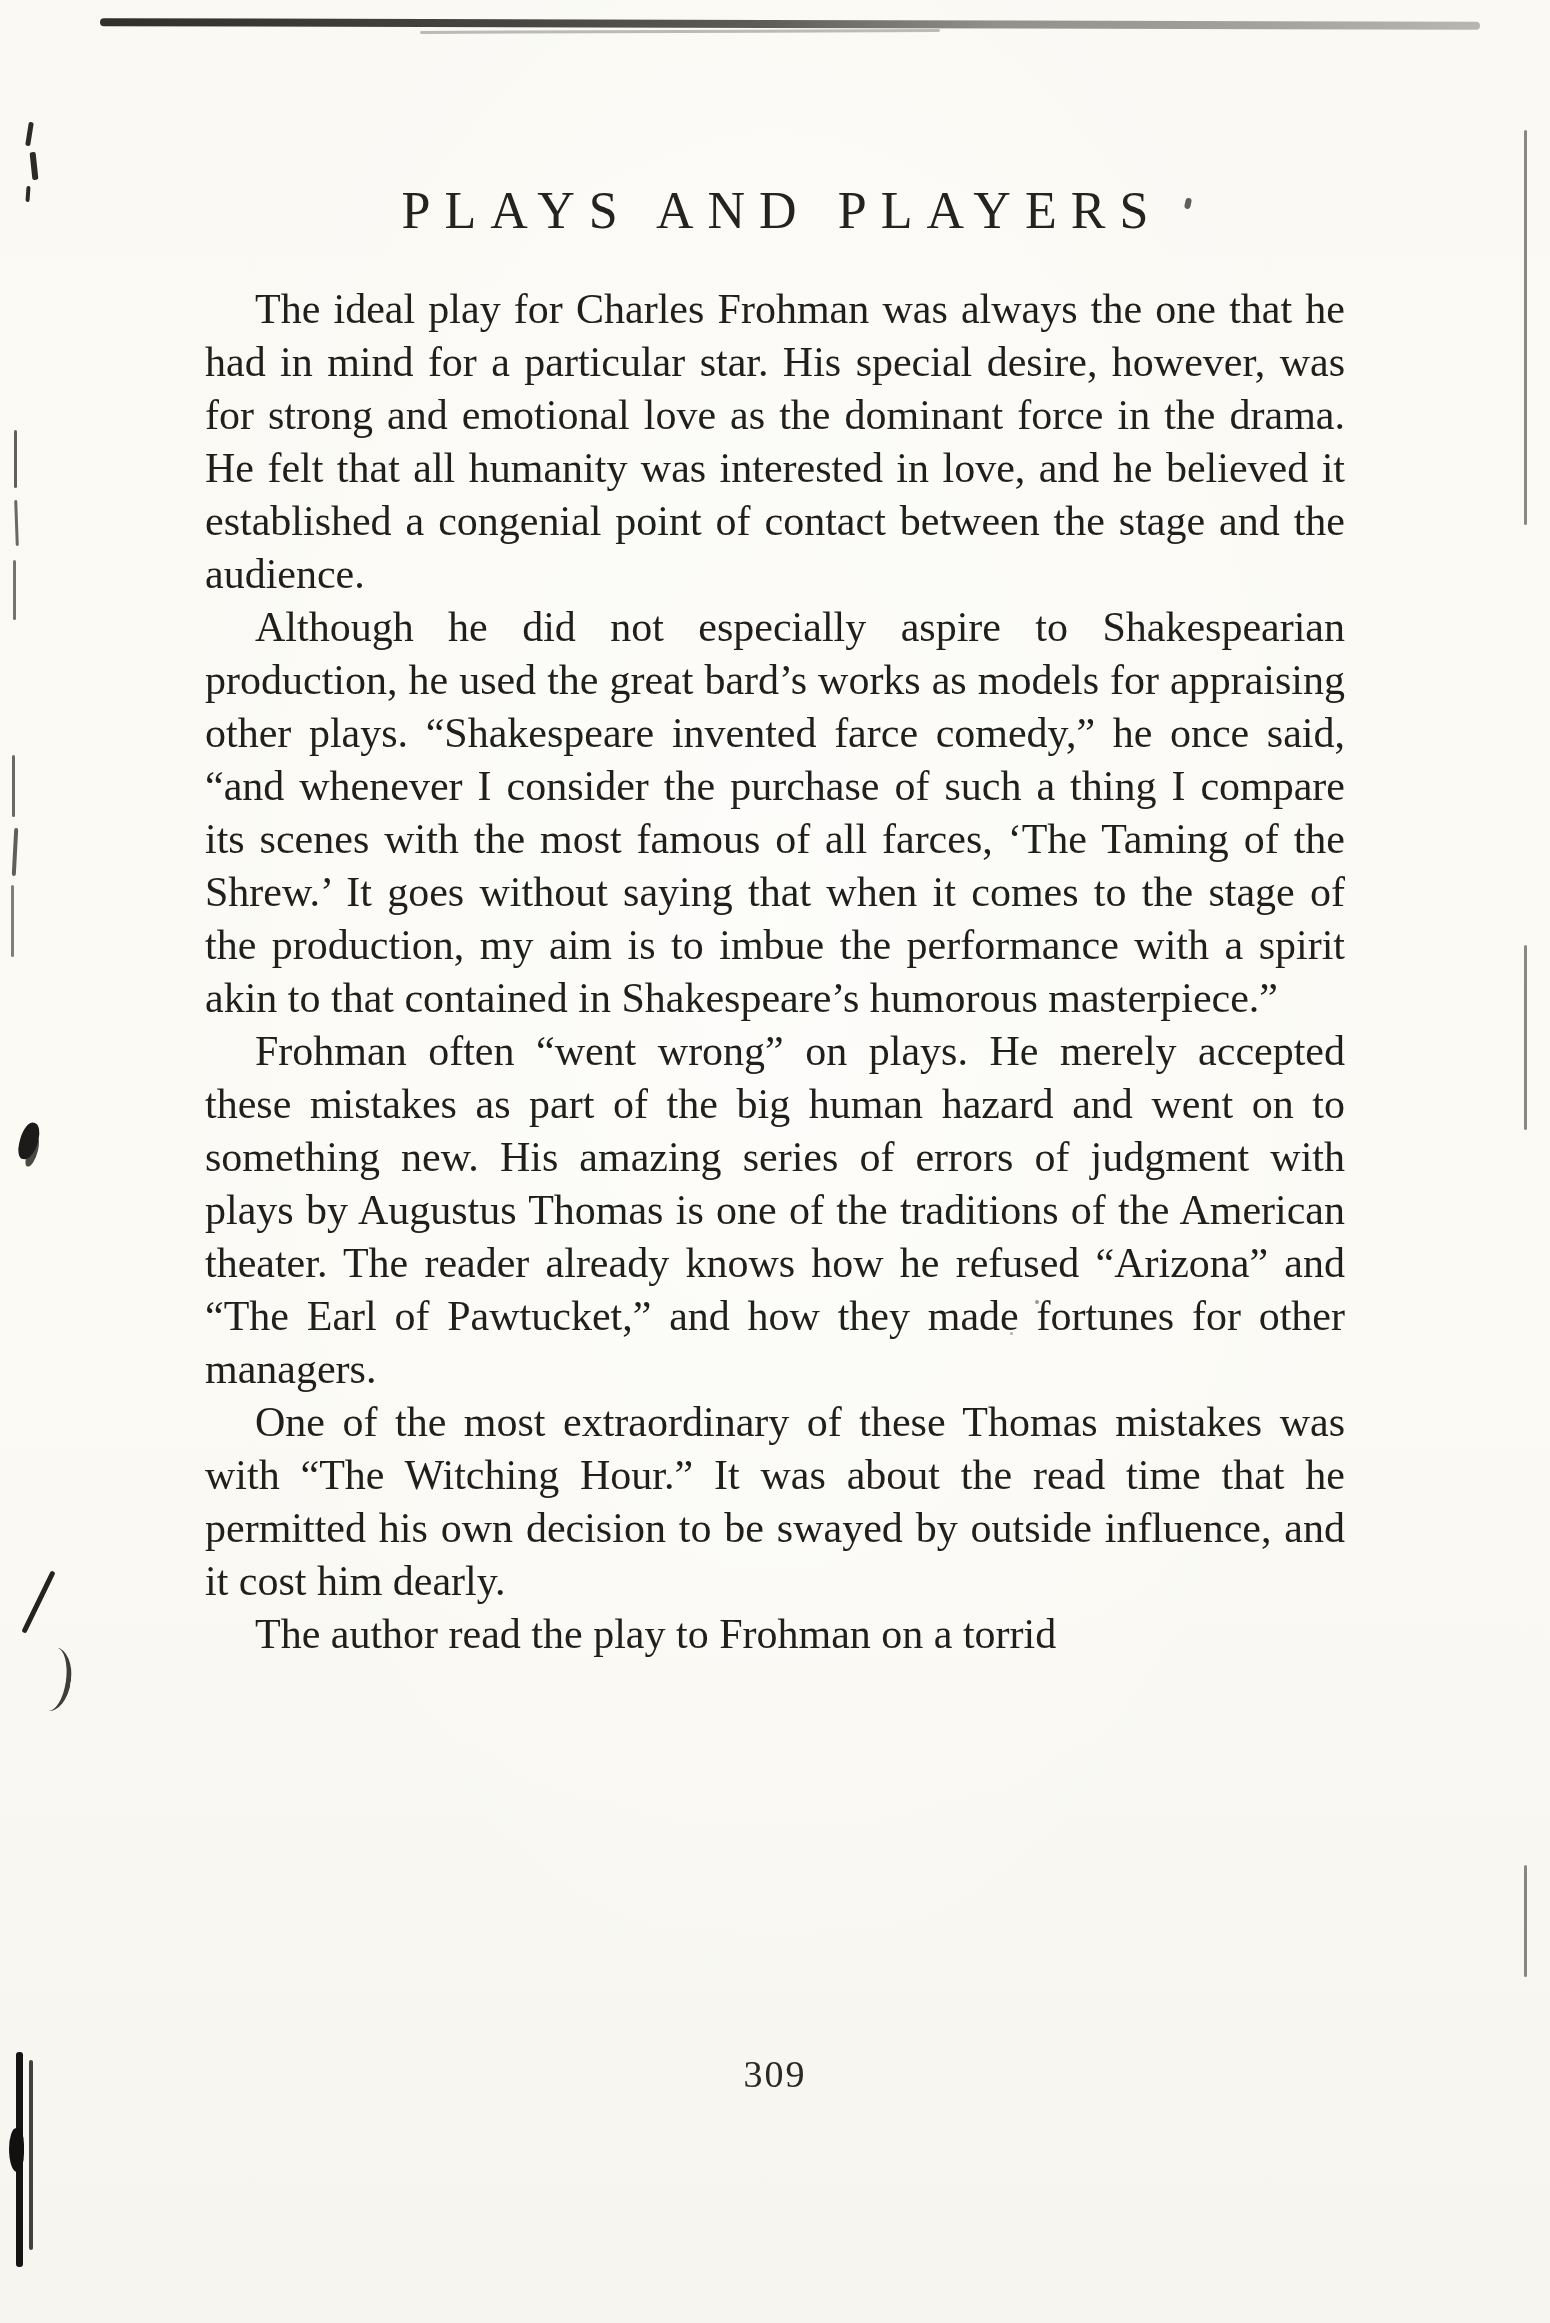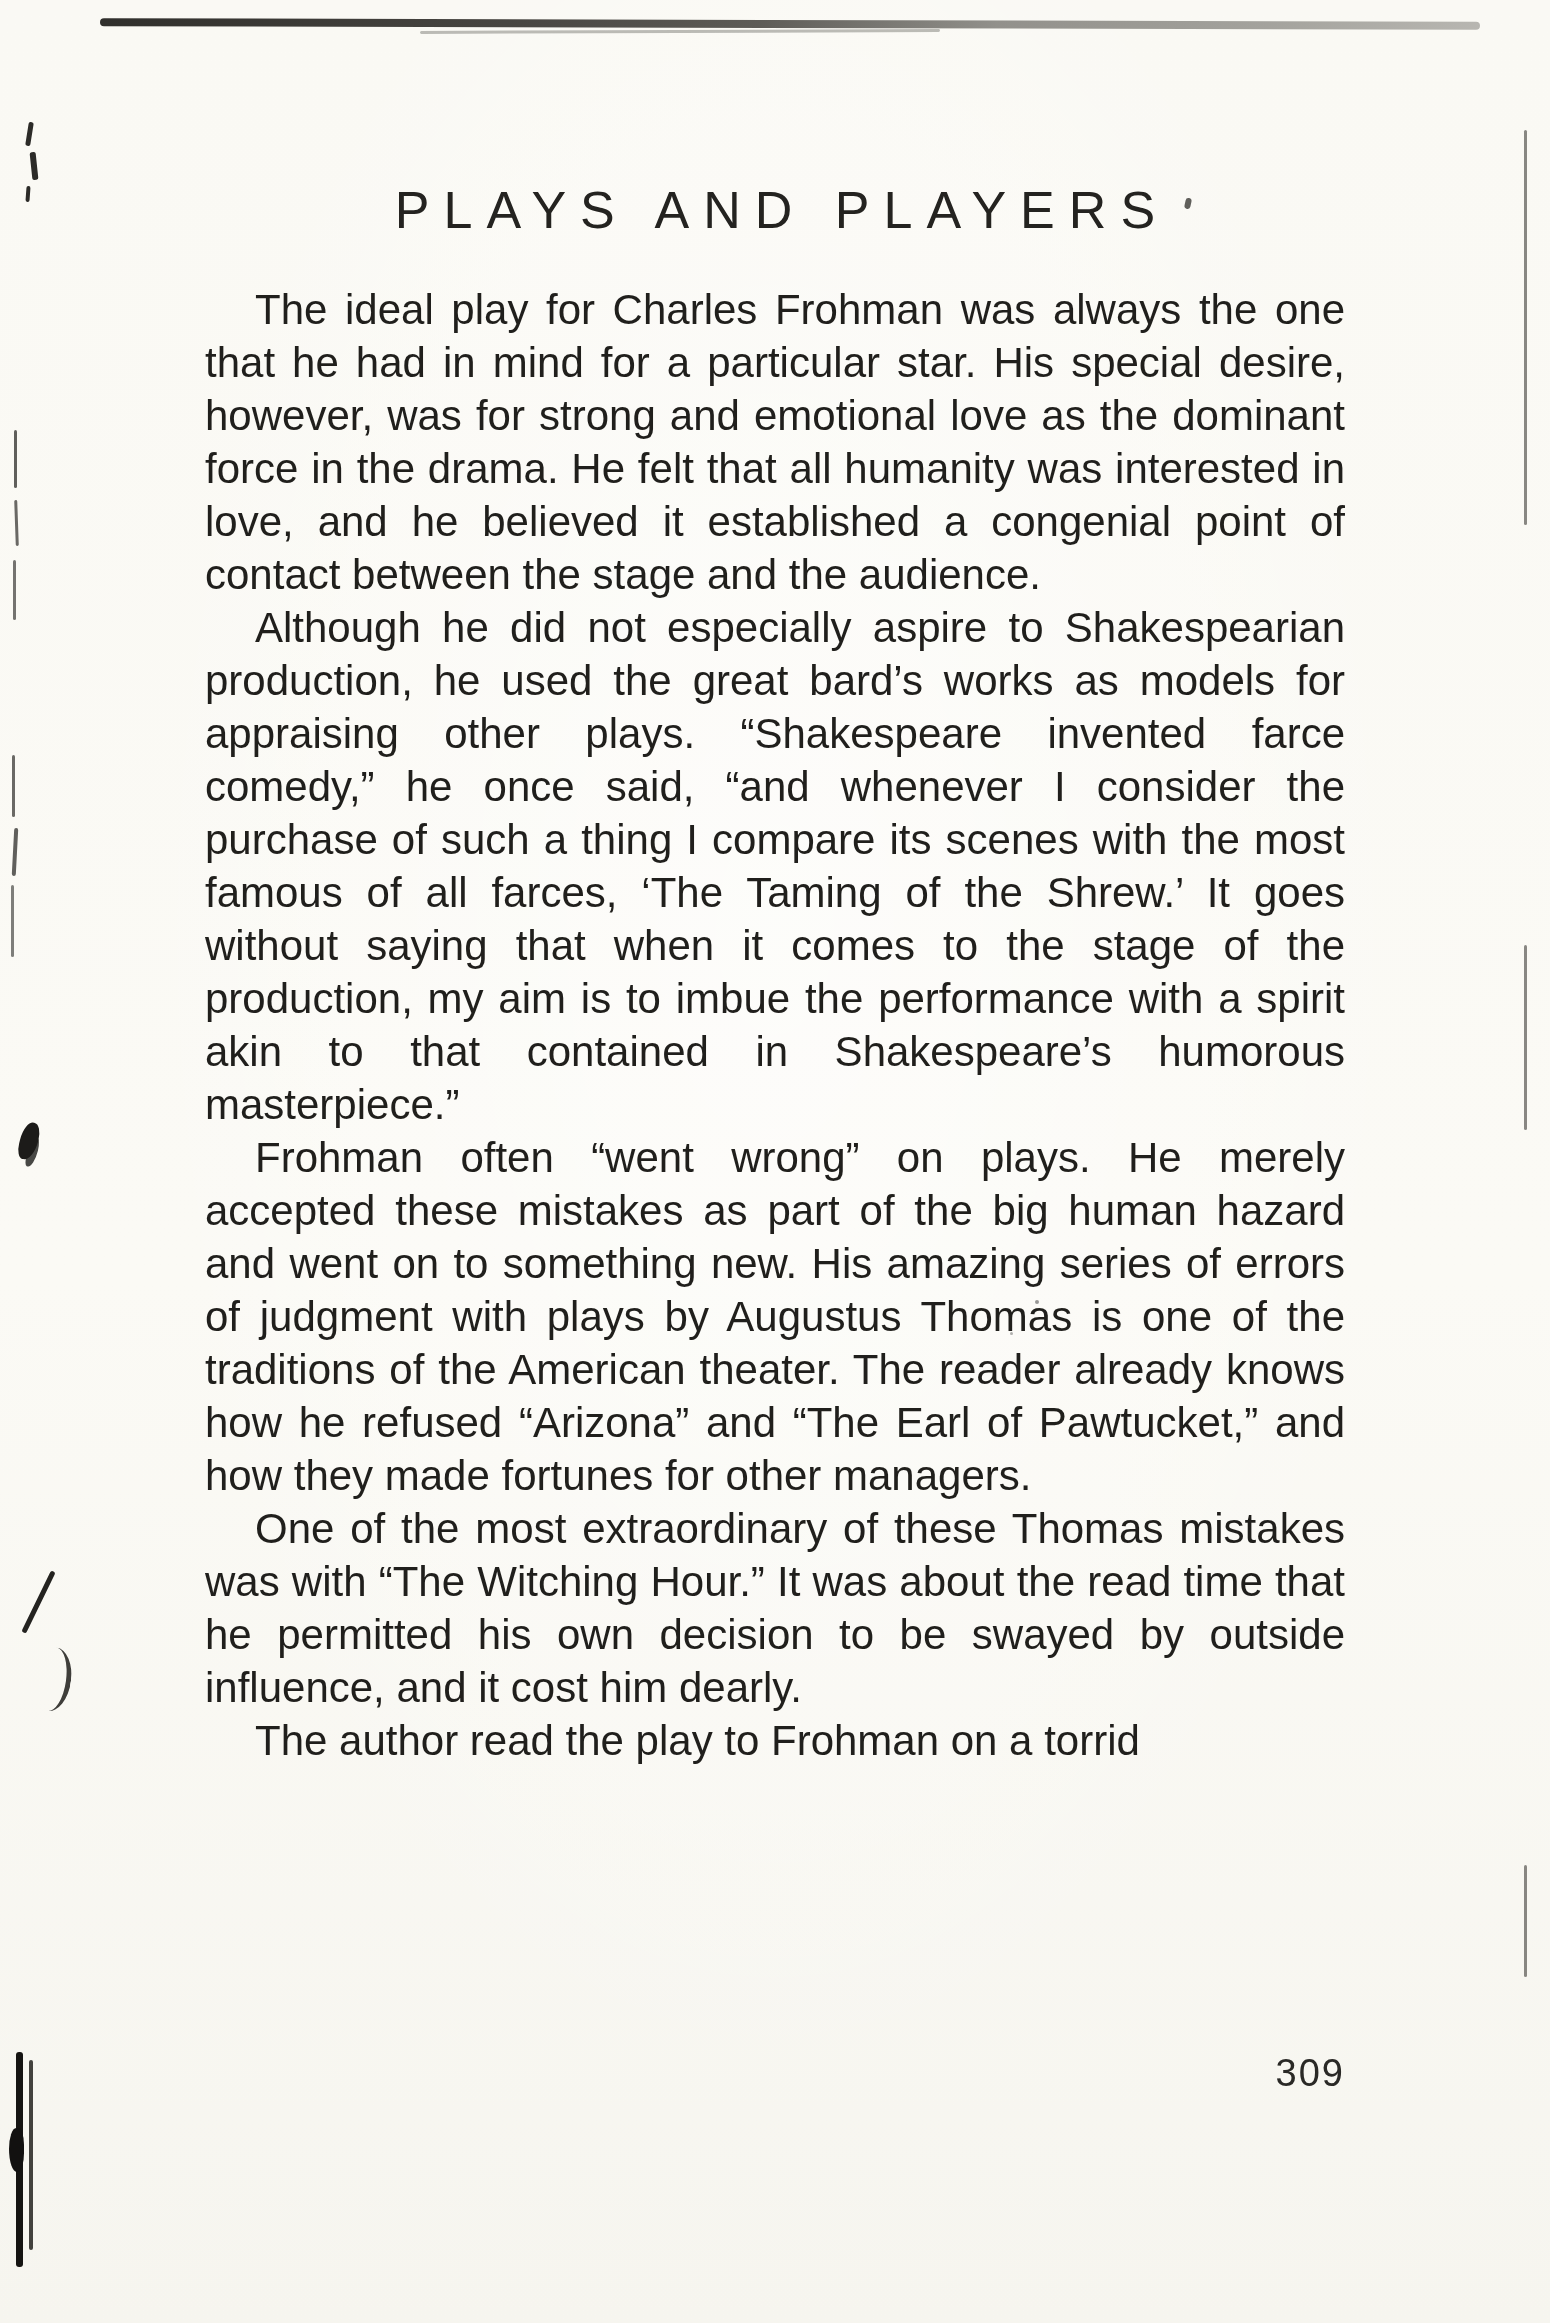--- a/index.html
+++ b/index.html
@@ -3,21 +3,21 @@
 <meta charset="utf-8">
 <style>
   html,body { margin:0; padding:0; background:#e9e8e3; }
   .page {
     position:relative;
     width:1550px; height:2323px;
     margin:0 auto;
     background:
       radial-gradient(ellipse at 50% 40%, rgba(255,255,255,0.55) 0%, rgba(255,255,255,0) 60%),
       linear-gradient(180deg, #faf9f4 0%, #fbfaf5 55%, #f6f5ef 100%);
-    font-family:Liberation Sans, sans-serif;
+    font-family:Liberation Serif, serif;
     color:#1f1e1b;
     overflow:hidden;
   }
   .content {
     position:absolute;
     left:205px; top:182px;
     width:1140px;
   }
   h1.title {
     font-size:52px;
@@ -35,21 +35,21 @@
     line-height:53px;
     text-align:justify;
     margin:0;
     text-indent:50px;
     color:#201f1c;
   }
   p.body-par.continuation { text-indent:0; }
   .pagenum {
     position:absolute;
     top:2052px; left:205px; width:1140px;
-    text-align:right;
+    text-align:center;
     font-size:38px;
     letter-spacing:2px;
     color:#2a2926;
   }
   
   .artifact { position:absolute; pointer-events:none; }
   .top-edge {
     top:20px; left:100px; width:1380px; height:8px;
     background:linear-gradient(90deg,
       rgba(38,37,34,0.95) 0%, rgba(52,50,46,0.9) 30%,

